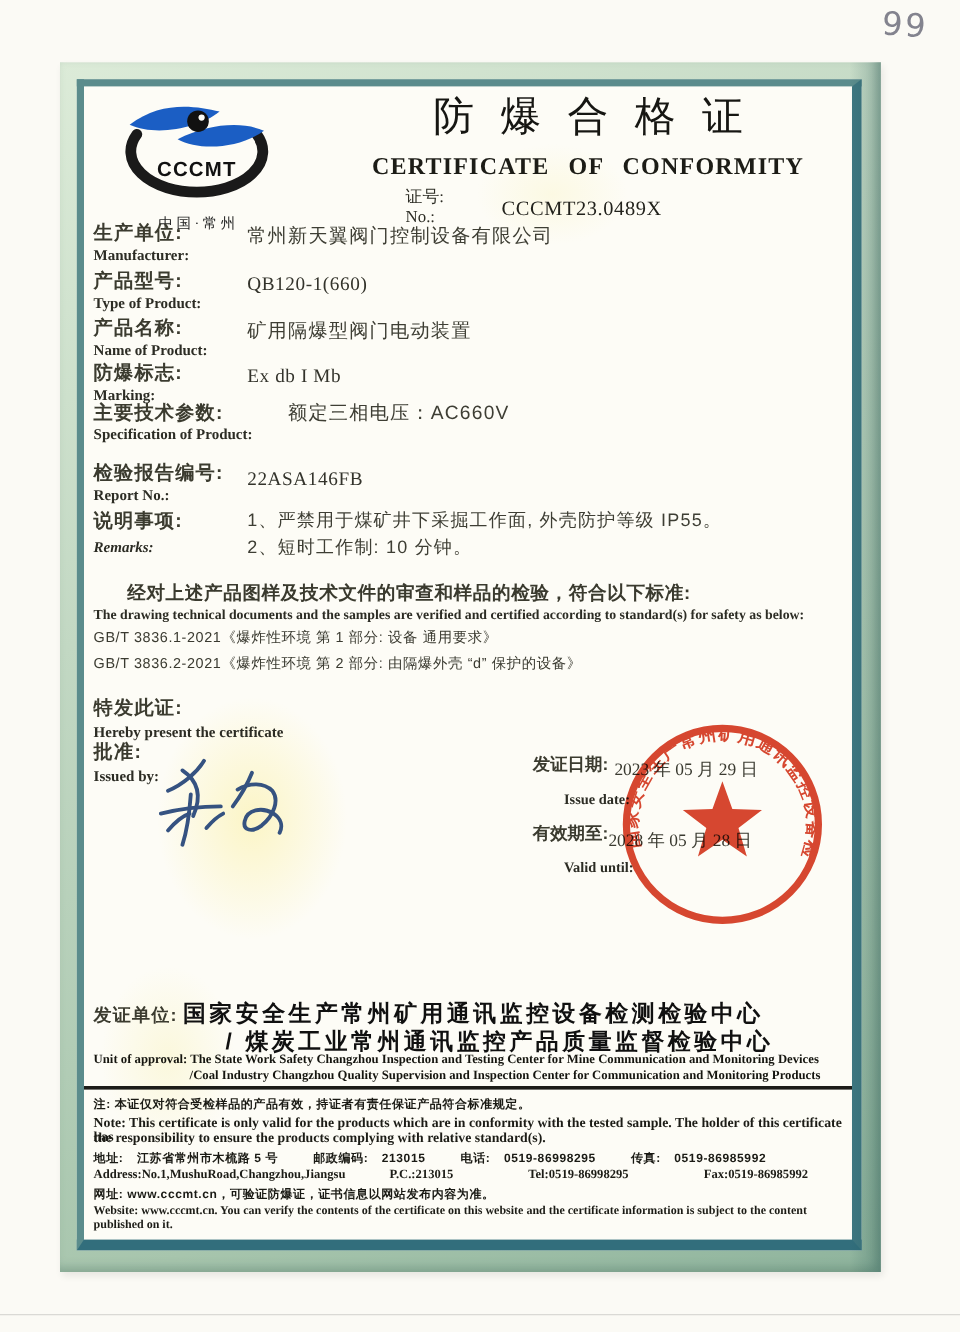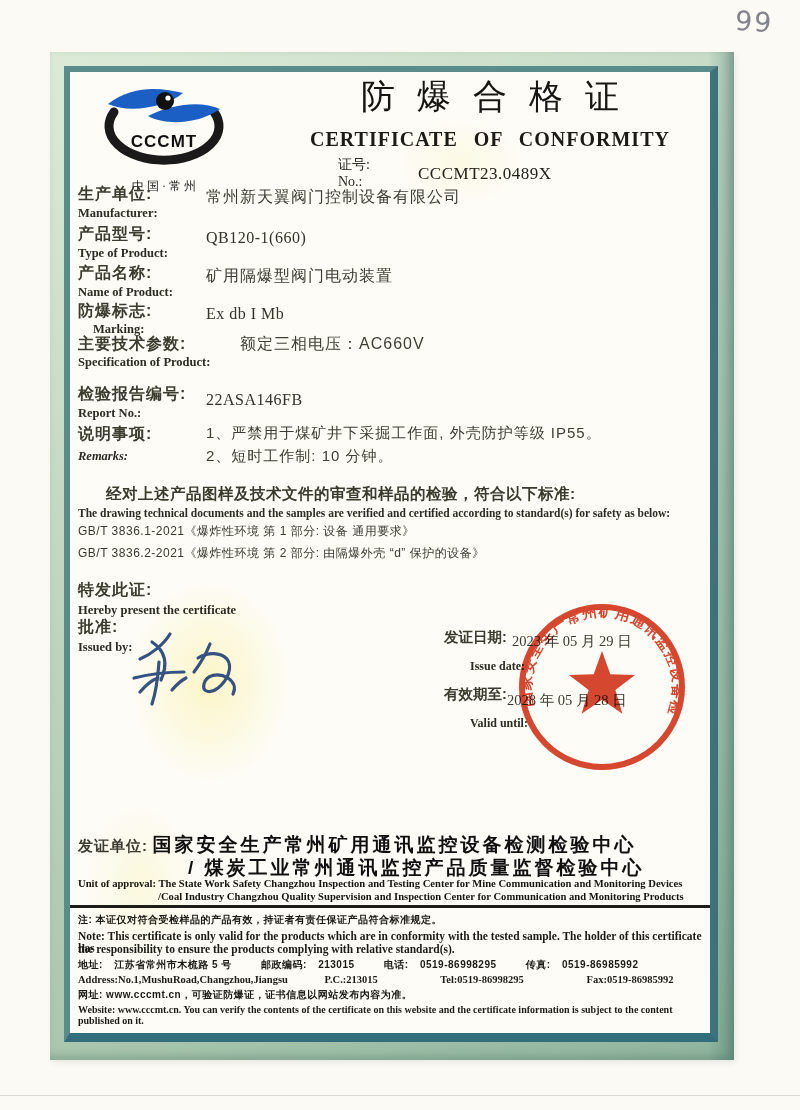--- a/index.html
+++ b/index.html
@@ -115,21 +115,21 @@
 
       <div class="abs zh-label" style="left:8px;top:152px;">产品型号:</div>
       <div class="abs en-label" style="left:8px;top:174px;">Type of Product:</div>
       <div class="abs value-lat" style="left:136px;top:157px;">QB120-1(660)</div>
 
       <div class="abs zh-label" style="left:8px;top:191px;">产品名称:</div>
       <div class="abs en-label" style="left:8px;top:213px;">Name of Product:</div>
       <div class="abs value" style="left:136px;top:194px;">矿用隔爆型阀门电动装置</div>
 
       <div class="abs zh-label" style="left:8px;top:229px;">防爆标志:</div>
-      <div class="abs en-label" style="left:8px;top:250px;margin-left:15px;">Marking:</div>
+      <div class="abs en-label" style="left:8px;top:250px;">Marking:</div>
       <div class="abs value-lat" style="left:136px;top:233px;">Ex db I Mb</div>
 
       <div class="abs zh-label" style="left:8px;top:262px;">主要技术参数:</div>
       <div class="abs en-label" style="left:8px;top:283px;">Specification of Product:</div>
       <div class="abs value" style="left:136px;top:262px;margin-left:34px;">额定三相电压：AC660V</div>
 
       <div class="abs zh-label" style="left:8px;top:312px;">检验报告编号:</div>
       <div class="abs en-label" style="left:8px;top:334px;">Report No.:</div>
       <div class="abs value-lat" style="left:136px;top:319px;">22ASA146FB</div>
 

